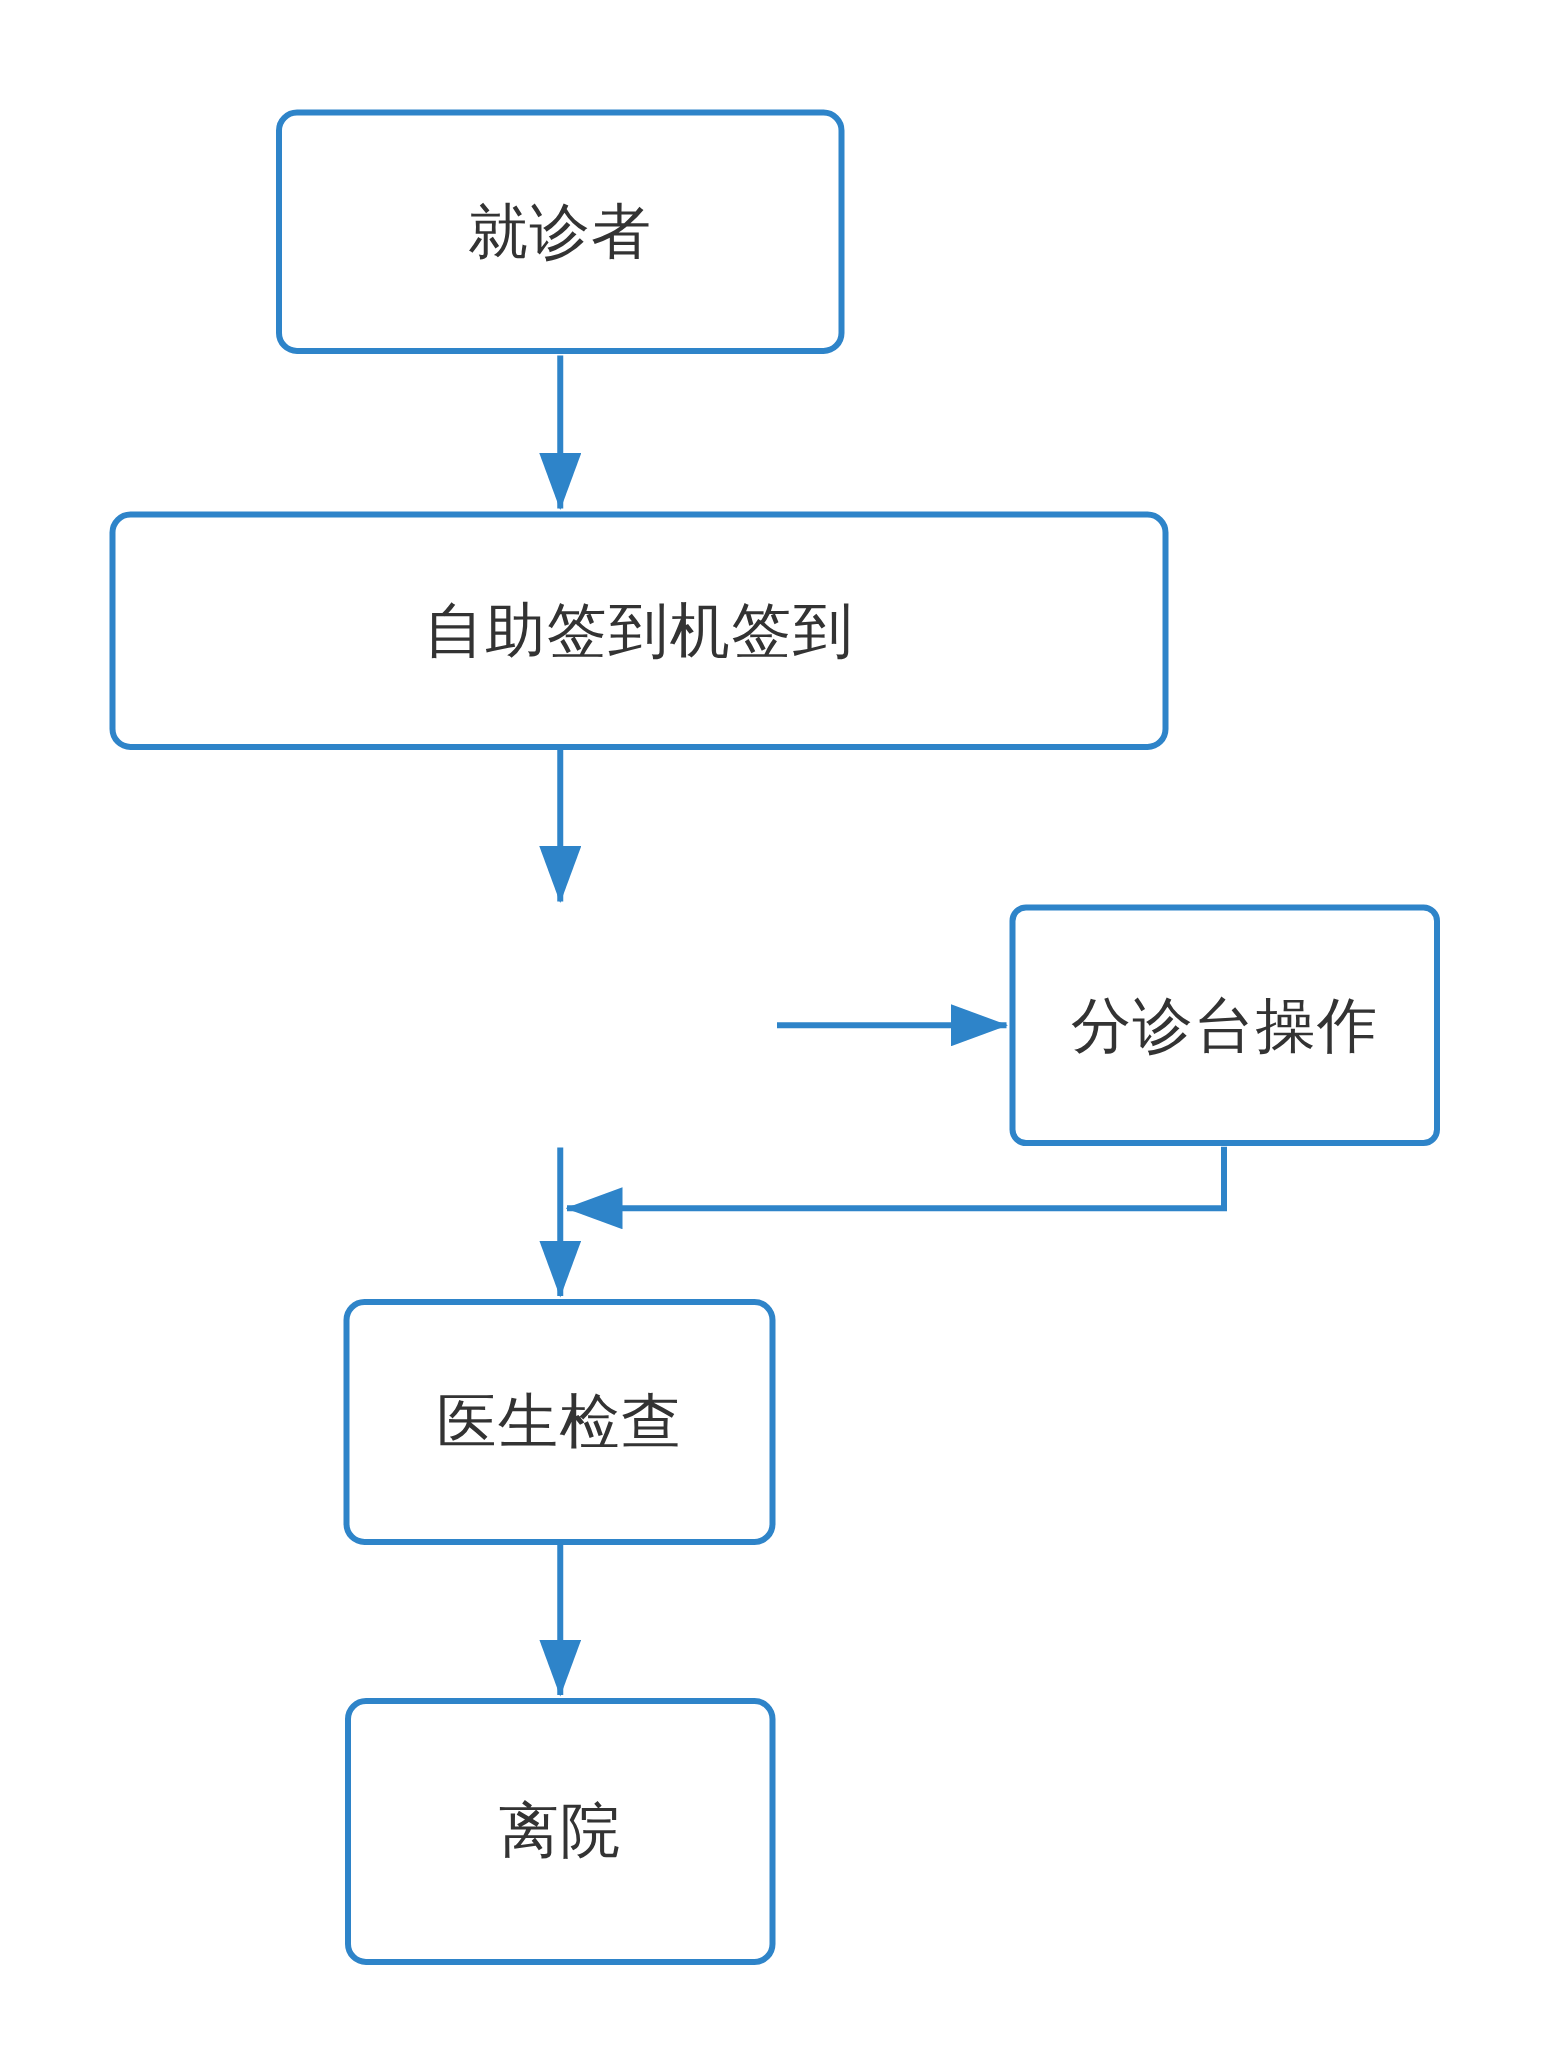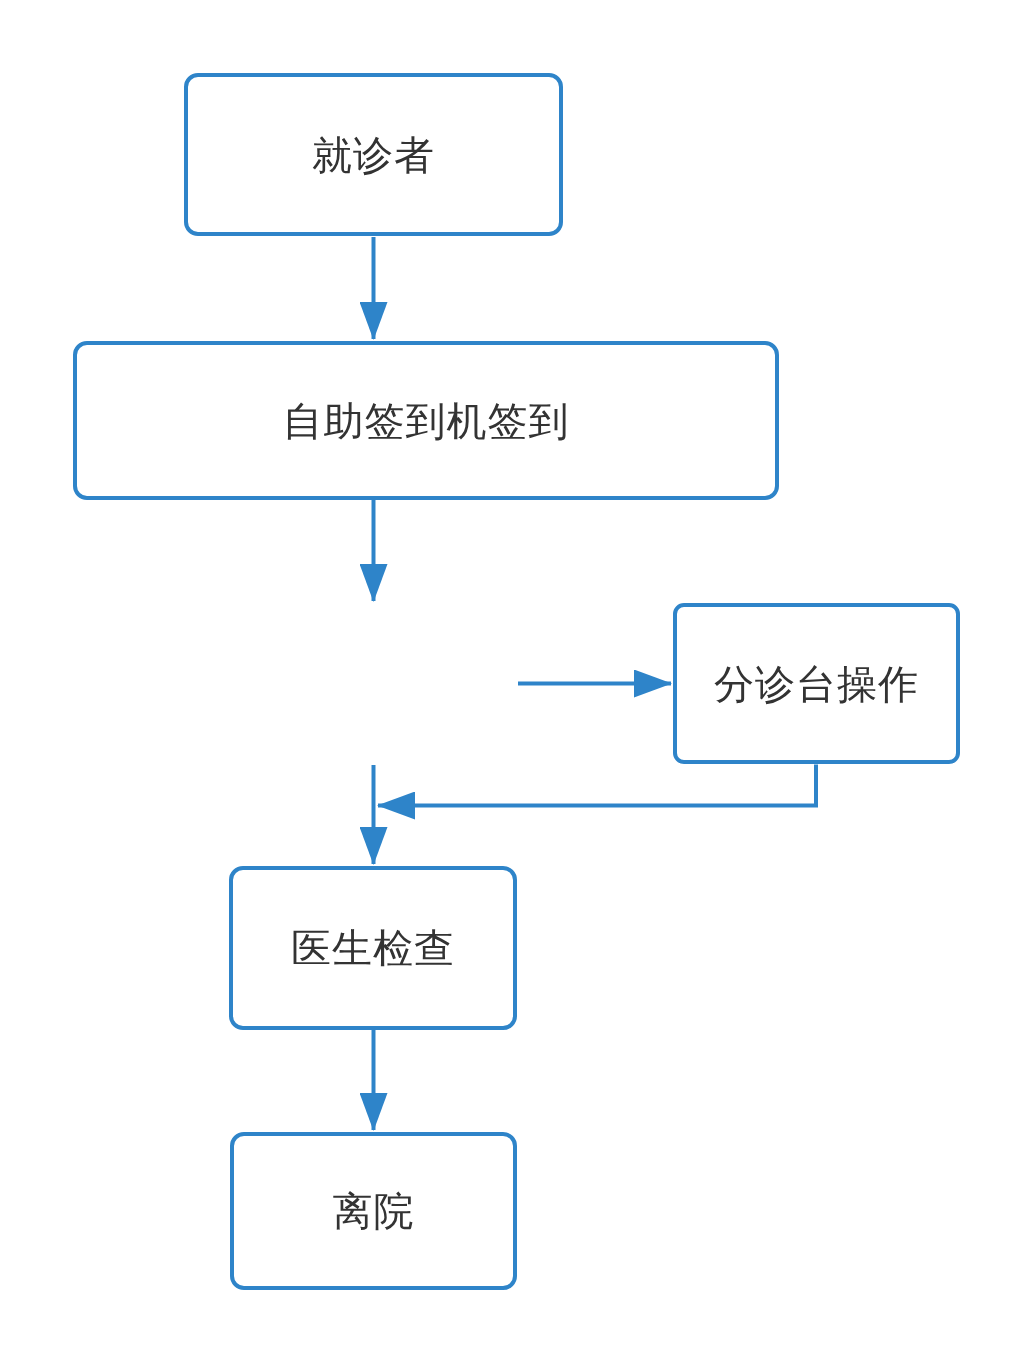--- a/index.html
+++ b/index.html
@@ -50,21 +50,21 @@
     font-size:40px;
     letter-spacing:1px;
     text-align:center;
     line-height:1.2;
   }
   .n-patient      { left:184px; top:73px;   width:379px; height:163px; }
   .n-self-checkin { left:73px;  top:341px;  width:706px; height:159px; }
   .n-waiting      { left:230px; top:603px;  width:288px; height:162px; }
   .n-triage-desk  { left:673px; top:603px;  width:287px; height:161px;border-radius:11px; }
   .n-doctor-exam  { left:229px; top:866px;  width:288px; height:164px; }
-  .n-discharge    { left:230px; top:1132px; width:287px; height:158px; }
+  .n-discharge    { left:230px; top:1132px; width:287px; height:178px; }
 </style>
 </head>
 <body>
 
 <div id="canvas">
 
   <svg id="edges" viewBox="0 0 1035 1368" xmlns="http://www.w3.org/2000/svg">
     <defs>
       <marker id="arrowhead" markerUnits="userSpaceOnUse" markerWidth="38" markerHeight="28" viewBox="0 0 38 28" refX="37" refY="14" orient="auto">
         <path d="M0,0 L38,14 L0,28 Z"></path>

